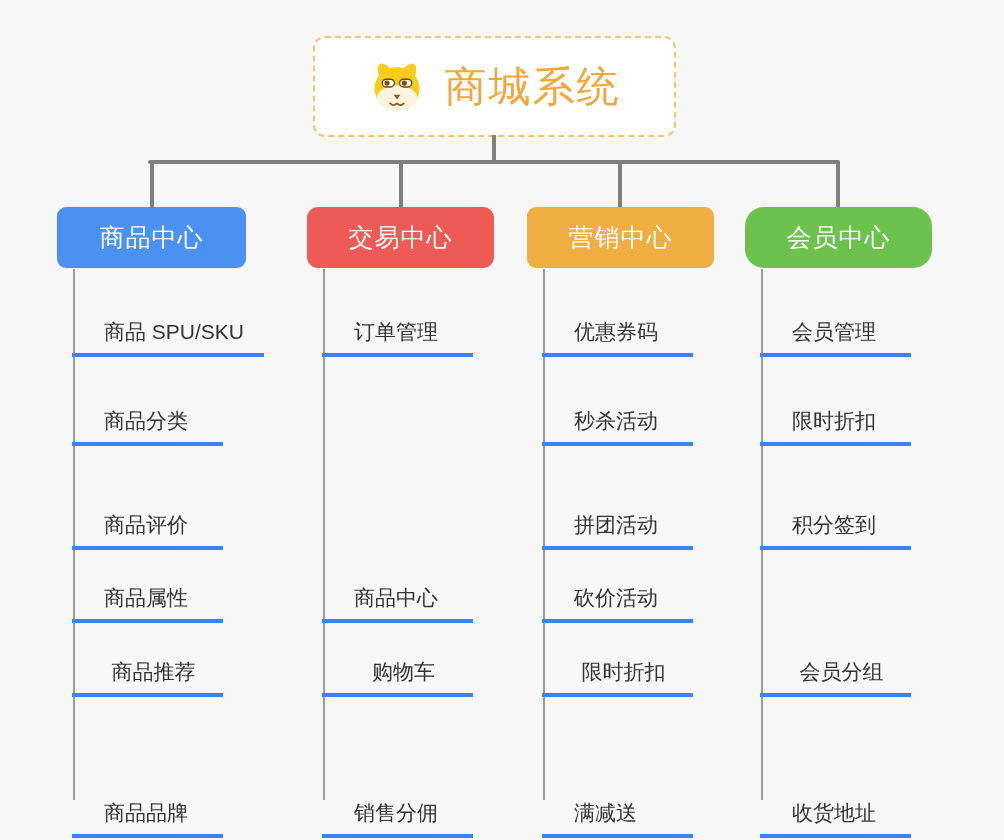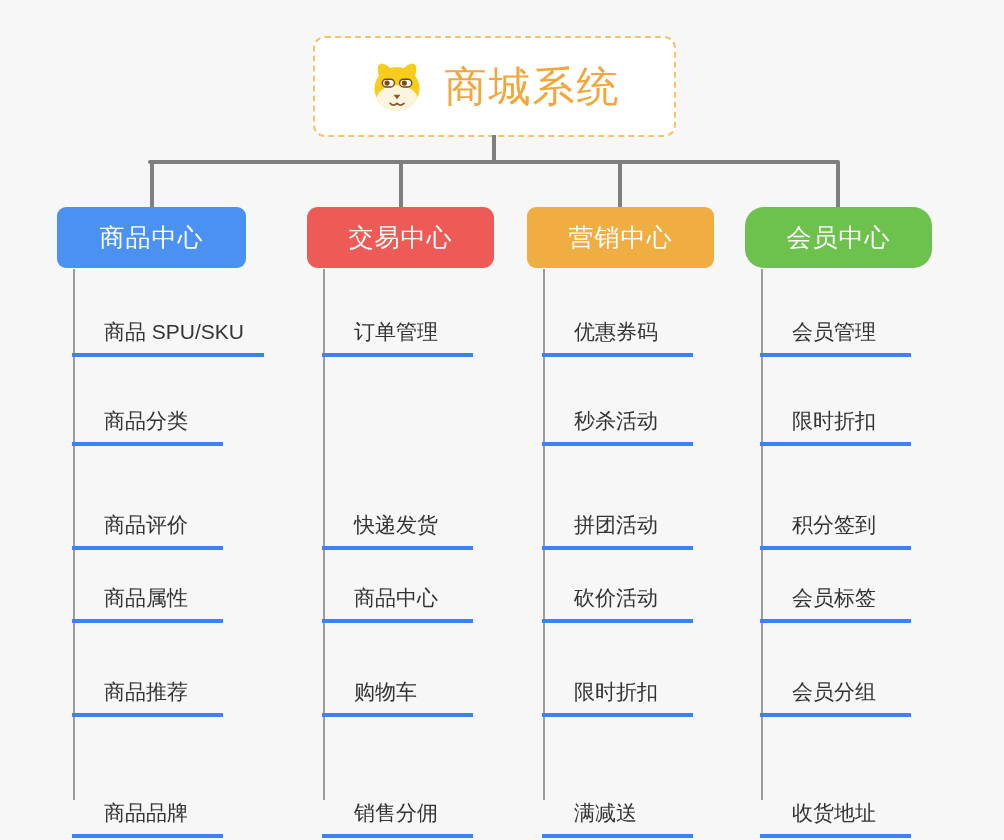--- a/index.html
+++ b/index.html
@@ -34,21 +34,21 @@
 
   .branch-trunk{
     position:absolute;left:16px;top:62px;width:2px;height:531px;background:#9c9c9c;
   }
 
   .item{
     position:absolute;left:15px;min-width:151px;box-sizing:border-box;
     padding:0 20px 6px 32px;border-bottom:4px solid #3b82f6;
     font-size:21px;line-height:30px;color:#333333;white-space:nowrap;
   }
-  .i0{top:110px;} .i1{top:199px;} .i2{top:303px;} .i3{top:376px;} .i4{top:470px;} .i5{top:575px;margin-top:16px;}
+  .i0{top:110px;} .i1{top:199px;} .i2{top:303px;} .i3{top:376px;} .i4{top:450px;text-align:center;} .i5{top:575px;margin-top:16px;}
 </style>
 </head>
 <body>
 
 <div class="canvas">
 
   <div class="root-node">
     <span style="display:inline-flex;">
       <svg width="56" height="52" viewBox="0 0 64 60" aria-hidden="true">
         <path d="M13 22 C8 10 9 4 14 3 C21 4 26 9 27 14 Z" fill="#f8cc1b"></path>
@@ -86,21 +86,20 @@
     <div class="item i2">商品评价</div>
     <div class="item i3">商品属性</div>
     <div class="item i4">商品推荐</div>
     <div class="item i5">商品品牌</div>
   </div>
 
   <div class="branch b1">
     <div class="branch-header" style="background: rgb(238, 91, 86); border-radius: 11px;">交易中心</div>
     <div class="branch-trunk"></div>
     <div class="item i0">订单管理</div>
-    <div class="item i2">快递发货</div>
     <div class="item i3">商品中心</div>
     <div class="item i4">购物车</div>
     <div class="item i5">销售分佣</div>
   </div>
 
   <div class="branch b2">
     <div class="branch-header" style="background: rgb(239, 173, 66);">营销中心</div>
     <div class="branch-trunk"></div>
     <div class="item i0">优惠券码</div>
     <div class="item i1">秒杀活动</div>
@@ -109,18 +108,17 @@
     <div class="item i4">限时折扣</div>
     <div class="item i5">满减送</div>
   </div>
 
   <div class="branch b3">
     <div class="branch-header" style="background: rgb(109, 194, 77); border-radius: 19px;">会员中心</div>
     <div class="branch-trunk"></div>
     <div class="item i0">会员管理</div>
     <div class="item i1">限时折扣</div>
     <div class="item i2">积分签到</div>
-    <div class="item i3">会员标签</div>
     <div class="item i4">会员分组</div>
     <div class="item i5">收货地址</div>
   </div>
 
 </div>
 
 </body></html>

